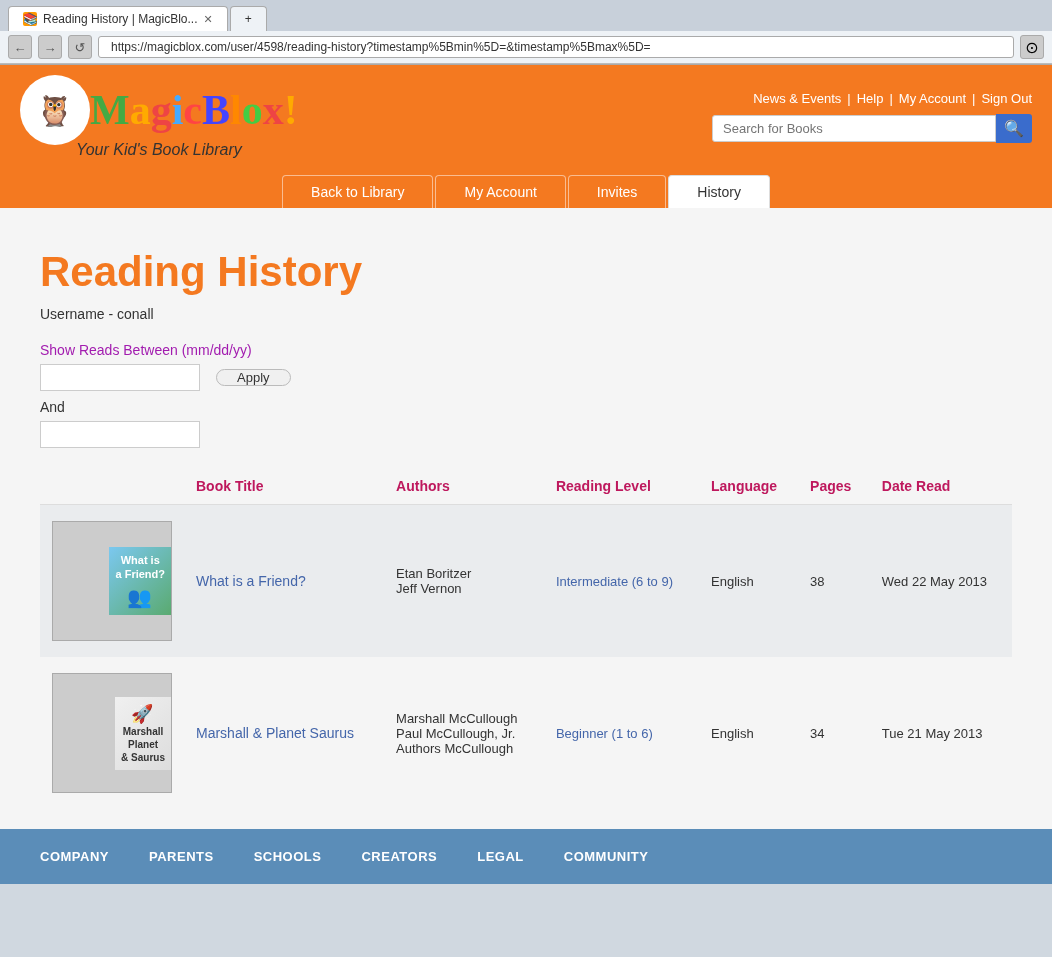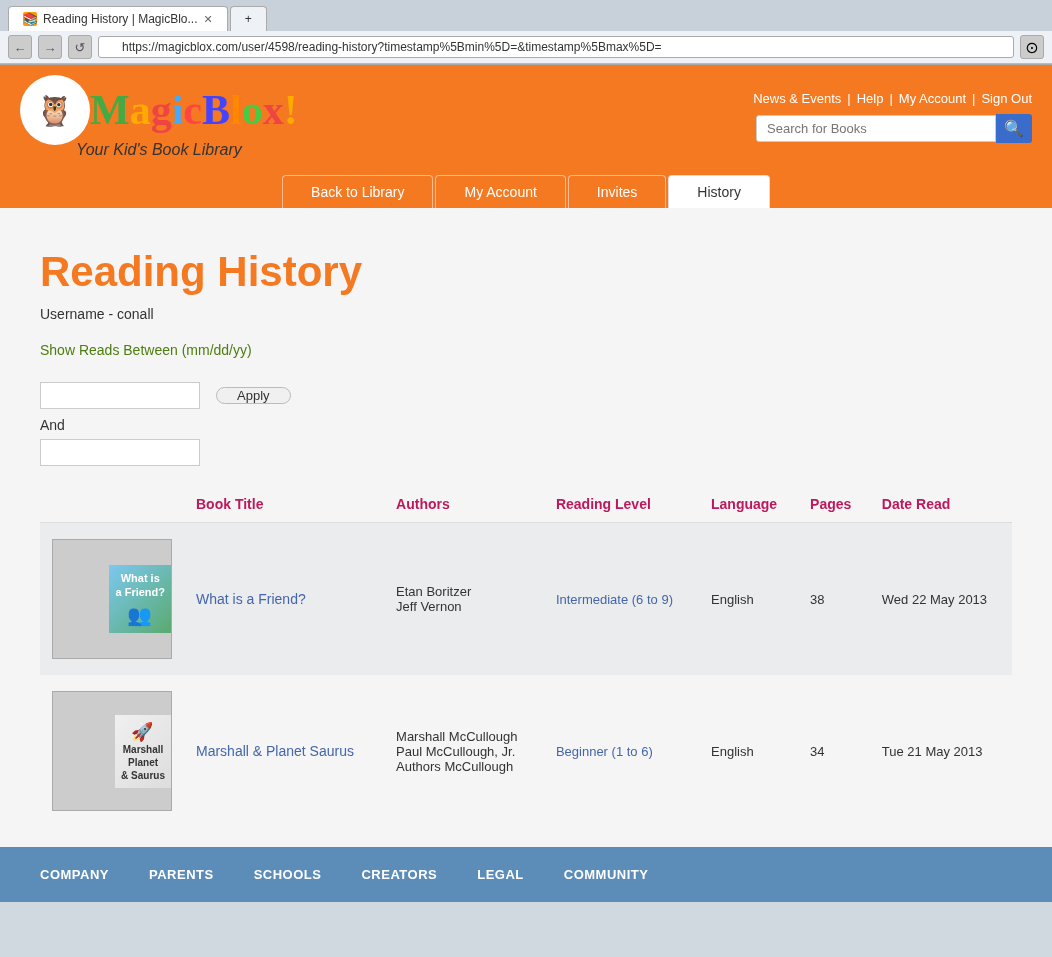--- a/index.html
+++ b/index.html
@@ -7,51 +7,51 @@
 
     
     .browser-chrome { background: #dde3ea; border-bottom: 1px solid #aaa; }
     .browser-tab-bar { background: #c8d0da; padding: 6px 0 0 8px; display: flex; align-items: flex-end; gap: 2px; }
     .browser-tab { background: #eef2f6; border: 1px solid #aaa; border-bottom: none; border-radius: 4px 4px 0 0; padding: 5px 14px; font-size: 12px; color: #333; display: flex; align-items: center; gap: 6px; }
     .browser-tab.active { background: #fff; }
     .tab-favicon { width: 14px; height: 14px; background: #f90; border-radius: 2px; display: inline-block; }
     .tab-close { color: #666; font-size: 11px; cursor: pointer; }
     .browser-toolbar { background: #eef2f6; border-bottom: 1px solid #bbb; padding: 4px 8px; display: flex; align-items: center; gap: 6px; }
     .nav-btn { background: #ccc; border: 1px solid #aaa; border-radius: 3px; width: 24px; height: 24px; display: flex; align-items: center; justify-content: center; cursor: pointer; font-size: 13px; color: #555; }
-    .address-bar { flex: 1; border: 1px solid #aaa; border-radius: 3px; padding: 3px 23px; font-size: 12px; color: #333; background: #fff; }
+    .address-bar { flex: 1; border: 1px solid #aaa; border-radius: 3px; padding: 3px 12px; font-size: 12px; color: #333; background: #fff; }
     .search-btn { background: #ccc; border: 1px solid #aaa; border-radius: 3px; width: 24px; height: 24px; display: flex; align-items: center; justify-content: center; cursor: pointer; }
 
     
     .site-header { background: #f47920; padding: 10px 20px 0 20px; }
     .header-top { display: flex; align-items: center; justify-content: space-between; padding-bottom: 8px; }
     .logo-area { display: flex; flex-direction: column; align-items: center; }
     .logo-img { display: flex; align-items: center; }
     .logo-owl { width: 70px; height: 70px; background: #fff; border-radius: 50%; display: flex; align-items: center; justify-content: center; font-size: 30px; }
     .logo-subtitle { font-size: 16px; color: #333; font-style: italic; margin-top: -4px; }
     .header-right { display: flex; flex-direction: column; align-items: flex-end; gap: 8px; }
     .header-links { display: flex; align-items: center; gap: 6px; justify-content: space-between; }
     .header-link { color: #fff; font-size: 13px; text-decoration: none; cursor: pointer; }
     .header-divider { color: #fff; font-size: 13px; }
     .search-bar { display: flex; align-items: center; }
-    .search-input { padding: 5px 10px; border: 1px solid #ccc; border-radius: 3px 0 0 3px; font-size: 13px; width: 240px; color: #999; }
+    .search-input { padding: 5px 10px; border: 1px solid #ccc; border-radius: 3px 0 0 3px; font-size: 13px; width: 284px; color: #999; }
     .search-btn-orange { background: #3a6ccc; border: none; padding: 5px 8px; border-radius: 0 3px 3px 0; cursor: pointer; display: flex; align-items: center; }
 
     
     .nav-tabs { display: flex; justify-content: center; gap: 2px; padding: 8px 0 0 0; }
     .nav-tab { padding: 8px 28px; background: transparent; color: #fff; font-size: 14px; cursor: pointer; border: 1px solid rgba(255,255,255,0.5); border-bottom: none; border-radius: 4px 4px 0 0; text-decoration: none; }
     .nav-tab.active { background: #fff; color: #333; border-color: #ddd; }
 
     
     .main-content { background: #f5f5f5; padding: 20px 40px; min-height: 600px; }
     .printer-bar { background: #fff; border: 1px solid #ccc; padding: 8px 12px; margin-bottom: 20px; }
     .printer-link { color: #5588cc; font-size: 13px; cursor: pointer; text-decoration: none; }
     .page-title { font-size: 42px; color: #f47920; font-weight: bold; margin: 20px 0 10px 0; }
     .username-label { font-size: 14px; color: #333; margin-bottom: 20px; }
     .filter-section { margin-bottom: 20px; }
-    .filter-label { font-size: 14px; color: #4d7c0f; margin-bottom: 24px; }
+    .filter-label { font-size: 14px; color: #a21caf; margin-bottom: 6px; }
     .filter-row { display: flex; align-items: center; gap: 16px; margin-bottom: 8px; }
     .filter-input { border: 1px solid #ccc; padding: 5px 8px; width: 160px; font-size: 13px; background: #fff; }
     .apply-btn { padding: 0 20px; background: #f0f0f0; border: 1px solid #bbb; border-radius: 12px; cursor: pointer; font-size: 13px; color: #333; }
     .and-label { font-size: 14px; color: #333; margin-bottom: 6px; }
 
     
     .books-table { width: 100%; border-collapse: collapse; margin-top: 10px; }
     .books-table thead th { padding: 10px 12px; text-align: left; font-size: 14px; font-weight: bold; color: #be185d; border-bottom: 1px solid #ddd; }
     .books-table tbody tr { background: #f5f5f5; }
     .books-table tbody tr:nth-child(odd) { background: #eaecee; }

